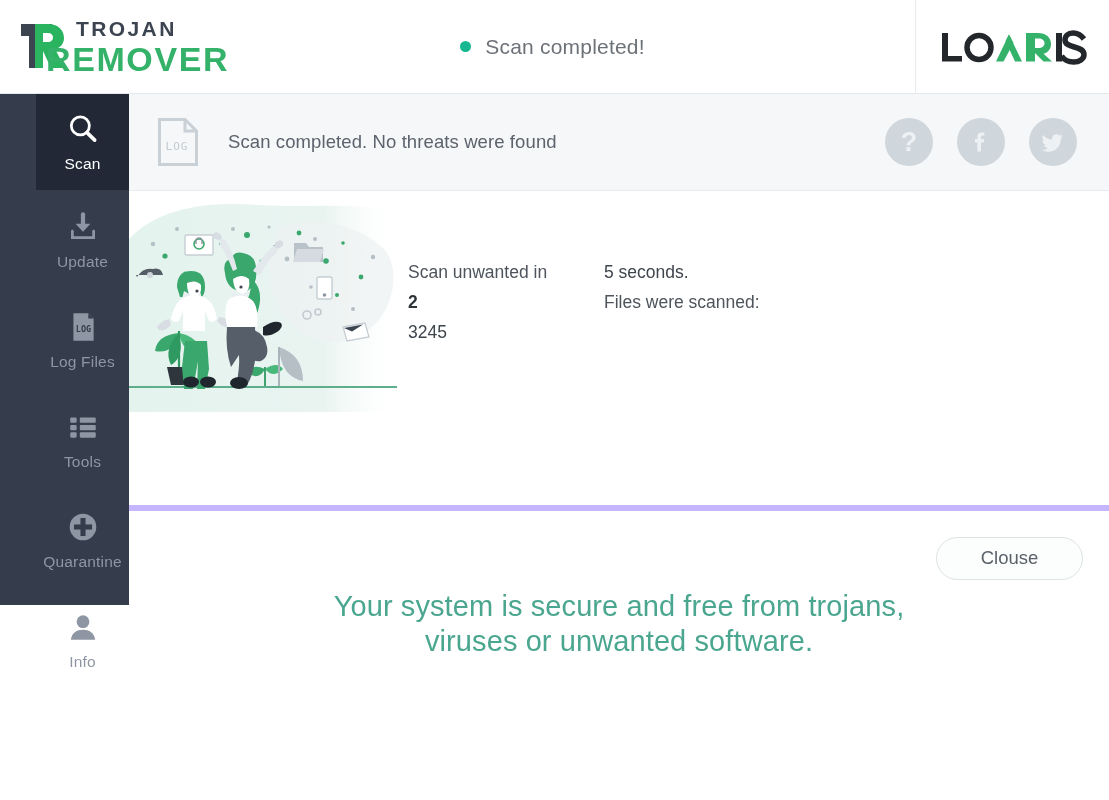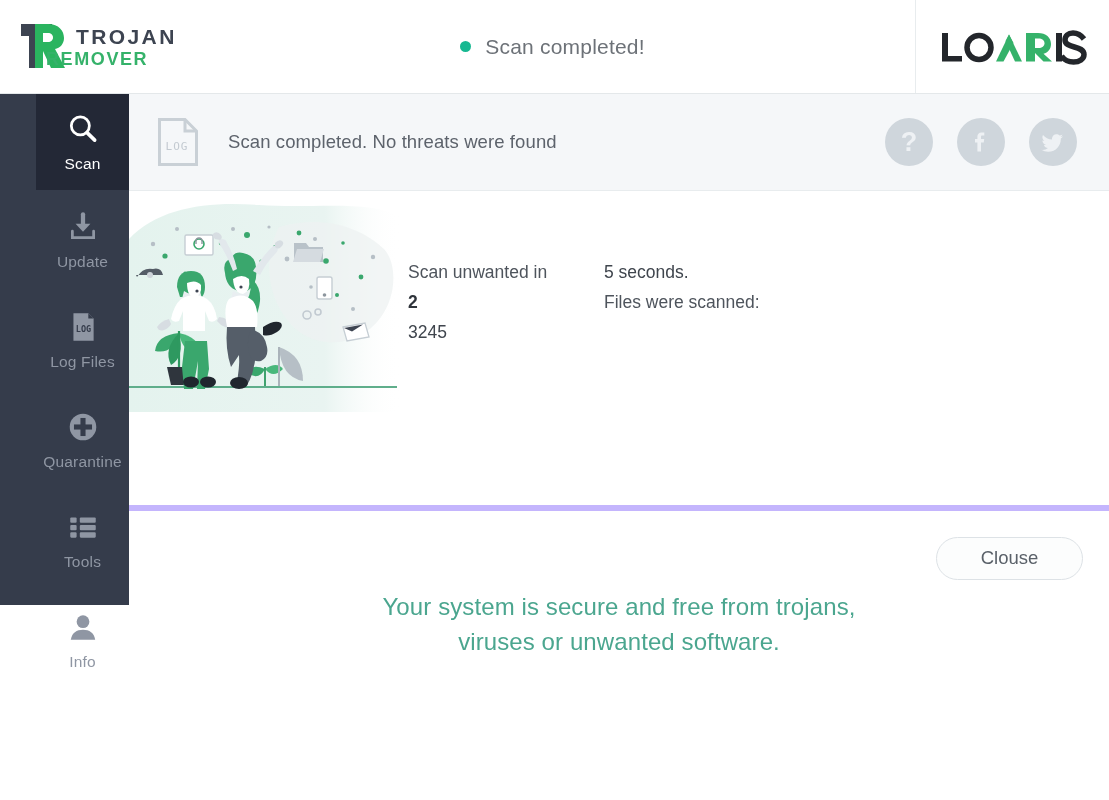--- a/index.html
+++ b/index.html
@@ -28,21 +28,21 @@
     width: 230px; display: flex; align-items: center;
     padding-left: 18px;
   }
   .brand-mark { width: 50px; height: 52px; margin-right: 8px; flex: none; }
   .brand-words { display: flex; flex-direction: column; line-height: 1; }
   .brand-line1 {
     font-size: 21px; letter-spacing: 2.4px; font-weight: bold;
     color: #3d4451;
   }
   .brand-line2 {
-    font-size: 18px; letter-spacing: 1.6px; font-weight: bold;
+    font-size: 34px; letter-spacing: 1.6px; font-weight: bold;
     color: #35b26a; margin-top: 3px; margin-left: -30px;
   }
   .status-zone {
     flex: 1; display: flex; align-items: center; justify-content: center;
     gap: 14px; padding-right: 40px;
   }
   .status-dot {
     width: 11px; height: 11px; border-radius: 50%;
     background: #17b891; flex: none;
   }
@@ -124,21 +124,21 @@
     row-gap: 9px;
     font-size: 17.5px;
   }
   .stat-label { color: #4e545c; }
   .stat-value { color: #3f454d; }
   .stat-value.bold { font-style: normal; font-weight: bold; color:#2f343b; }
 
   .verdict {
     position: absolute; left: 0; right: 0; top: 398px;
     text-align: center;
-    font-size: 24px; line-height: 35px;
+    font-size: 29px; line-height: 35px;
     color: #4ba68f;
     letter-spacing: .1px;
   }
 
   .footer {
     height: 100px; min-height: 100px;
     border-top: 6px solid #c4b5fd;
     display: flex; align-items: center; justify-content: flex-end;
     padding-right: 26px;
   }
@@ -220,37 +220,37 @@
         <svg class="nav-ico" viewBox="0 0 32 32">
           <path d="M7 3 H21 L26 8 V29 H7 Z" fill="#8f96a3"></path>
           <path d="M21 3 V8 H26 Z" fill="#353c4b"></path>
           <text x="16.5" y="21" text-anchor="middle" font-family="DejaVu Sans Mono, monospace" font-size="8" font-weight="bold" fill="#353c4b">LOG</text>
         </svg>
         <span class="nav-label">Log Files</span>
       </div>
 
       <div class="nav-item">
         <svg class="nav-ico" viewBox="0 0 32 32">
-          <circle cx="16" cy="16" r="12.5" fill="#8f96a3"></circle>
-          <rect x="13.6" y="7.5" width="4.8" height="17" fill="#353c4b"></rect>
-          <rect x="7.5" y="13.6" width="17" height="4.8" fill="#353c4b"></rect>
-        </svg>
-        <span class="nav-label">Quarantine</span>
-      </div>
-
-      <div class="nav-item">
-        <svg class="nav-ico" viewBox="0 0 32 32">
           <rect x="4" y="7" width="6" height="5" rx="1" fill="#8f96a3"></rect>
           <rect x="4" y="14" width="6" height="5" rx="1" fill="#8f96a3"></rect>
           <rect x="4" y="21" width="6" height="5" rx="1" fill="#8f96a3"></rect>
           <rect x="13" y="7" width="15" height="5" rx="1" fill="#8f96a3"></rect>
           <rect x="13" y="14" width="15" height="5" rx="1" fill="#8f96a3"></rect>
           <rect x="13" y="21" width="15" height="5" rx="1" fill="#8f96a3"></rect>
         </svg>
         <span class="nav-label">Tools</span>
+      </div>
+
+      <div class="nav-item">
+        <svg class="nav-ico" viewBox="0 0 32 32">
+          <circle cx="16" cy="16" r="12.5" fill="#8f96a3"></circle>
+          <rect x="13.6" y="7.5" width="4.8" height="17" fill="#353c4b"></rect>
+          <rect x="7.5" y="13.6" width="17" height="4.8" fill="#353c4b"></rect>
+        </svg>
+        <span class="nav-label">Quarantine</span>
       </div>
 
 
       <div class="nav-item">
         <svg class="nav-ico" viewBox="0 0 32 32">
           <circle cx="16" cy="11" r="6" fill="#8f96a3"></circle>
           <path d="M4.5 28 C5.5 21.5 10 18.5 16 18.5 C22 18.5 26.5 21.5 27.5 28 Z" fill="#8f96a3"></path>
         </svg>
         <span class="nav-label">Info</span>
       </div>

